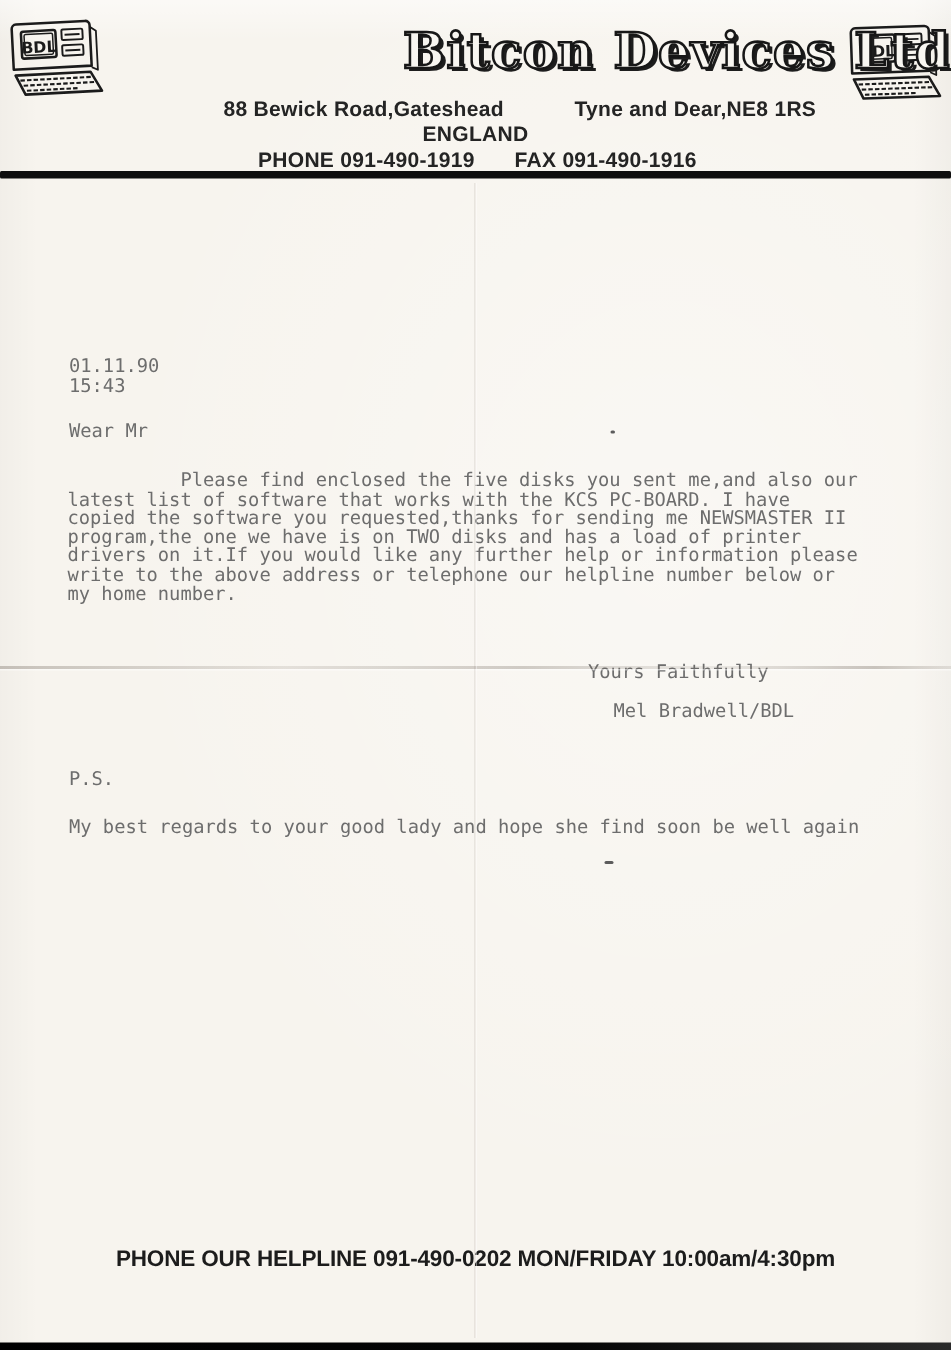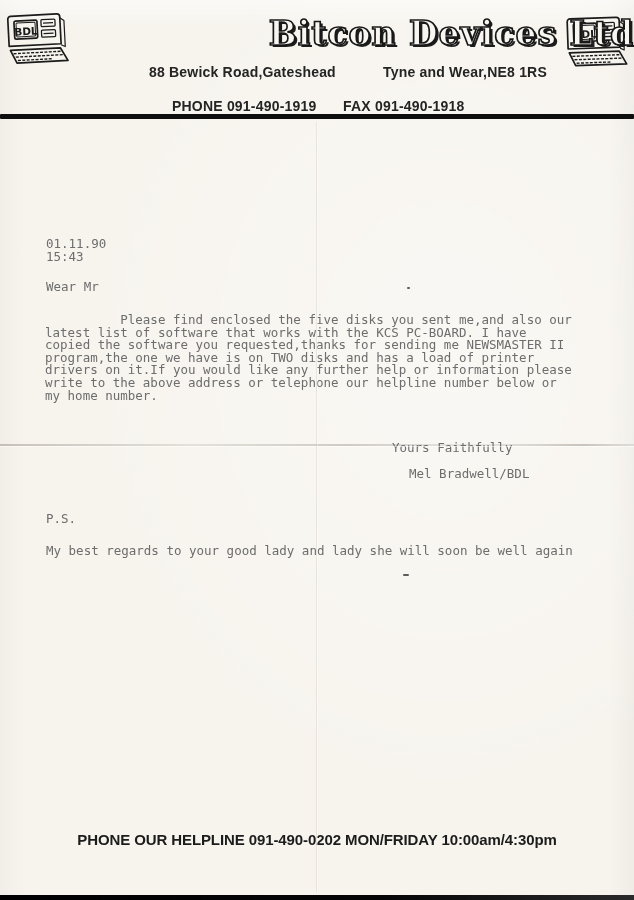--- a/index.html
+++ b/index.html
@@ -131,40 +131,41 @@
         <path d="M6 42 h50 l7 13 h-51 z"></path>
         <path d="M9 45.5 h48 M11 49 h48 M13 52.5 h34" stroke-width="1.4" stroke-dasharray="3 1.4"></path>
       </g>
       <text x="22.5" y="27.5" text-anchor="middle" font-family="DejaVu Sans, sans-serif" font-size="10.5" font-weight="bold" fill="#1b1b1b">BDL</text>
     </svg>
   </div>
 
   <div class="abs" id="company-title">Bitcon Devices Ltd</div>
 
   <div class="abs head-line" id="addr-left">88 Bewick Road,Gateshead</div>
-  <div class="abs head-line" id="addr-right">Tyne and Wear,NE8 1RS</div>
+  <div class="abs head-line" id="addr-right">Tyne and Dear,NE8 1RS</div>
+  <div class="abs head-line" id="country">ENGLAND</div>
   <div class="abs head-line" id="phone">PHONE 091-490-1919</div>
-  <div class="abs head-line" id="fax">FAX 091-490-1918</div>
+  <div class="abs head-line" id="fax">FAX 091-490-1916</div>
 
   <div class="abs" id="head-rule"></div>
 
   <div class="abs tw" id="date">01.11.90</div>
   <div class="abs tw" id="time">15:43</div>
   <div class="abs tw" id="salutation">Wear Mr</div>
   <div class="abs tw" id="body-text">          Please find enclosed the five disks you sent me,and also our
 latest list of software that works with the KCS PC-BOARD. I have
 copied the software you requested,thanks for sending me NEWSMASTER II
 program,the one we have is on TWO disks and has a load of printer
 drivers on it.If you would like any further help or information please
 write to the above address or telephone our helpline number below or
 my home number.</div>
   <div class="abs tw" id="closing">Yours Faithfully</div>
   <div class="abs tw" id="signature">Mel Bradwell/BDL</div>
   <div class="abs tw" id="ps-label">P.S.</div>
-  <div class="abs tw" id="ps-text">My best regards to your good lady and lady she will soon be well again</div>
+  <div class="abs tw" id="ps-text">My best regards to your good lady and hope she find soon be well again</div>
 
   <div class="abs" id="footer-helpline">PHONE OUR HELPLINE 091-490-0202  MON/FRIDAY 10:00am/4:30pm</div>
 
   <div class="abs" id="bottom-bar"></div>
 
   <div class="abs" id="crease-h"></div>
   <div class="abs" id="crease-v"></div>
   <div class="abs speck" id="speck-1"></div>
   <div class="abs speck" id="speck-2"></div>
 

